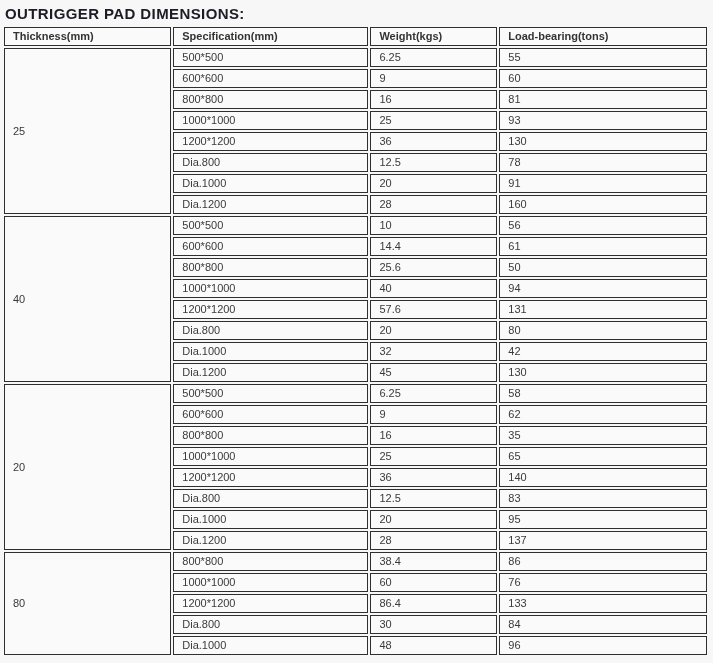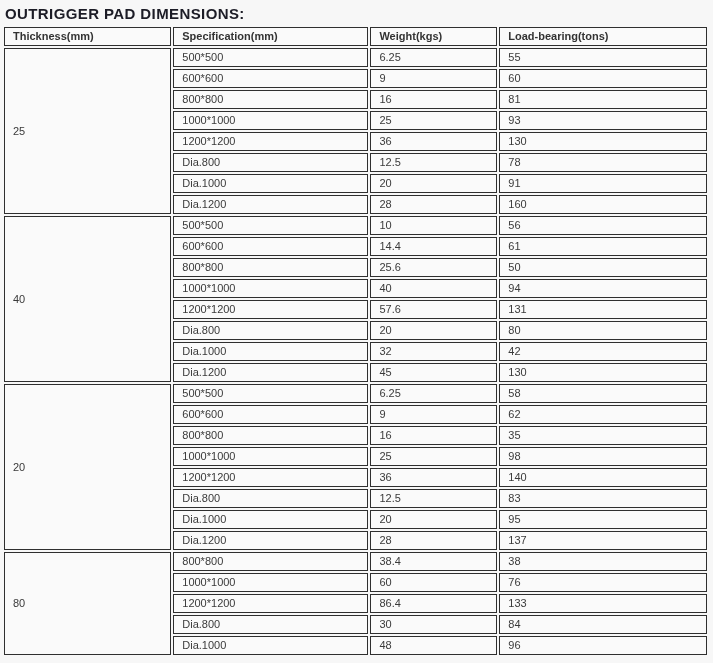--- a/index.html
+++ b/index.html
@@ -171,21 +171,21 @@
         <td>62</td>
       </tr>
       <tr>
         <td>800*800</td>
         <td>16</td>
         <td>35</td>
       </tr>
       <tr>
         <td>1000*1000</td>
         <td>25</td>
-        <td>98</td>
+        <td>65</td>
       </tr>
       <tr>
         <td>1200*1200</td>
         <td>36</td>
         <td>140</td>
       </tr>
       <tr>
         <td>Dia.800</td>
         <td>12.5</td>
         <td>83</td>
@@ -197,21 +197,21 @@
       </tr>
       <tr>
         <td>Dia.1200</td>
         <td>28</td>
         <td>137</td>
       </tr>
       <tr>
         <td rowspan="5" class="thickness-cell">80</td>
         <td>800*800</td>
         <td>38.4</td>
-        <td>38</td>
+        <td>86</td>
       </tr>
       <tr>
         <td>1000*1000</td>
         <td>60</td>
         <td>76</td>
       </tr>
       <tr>
         <td>1200*1200</td>
         <td>86.4</td>
         <td>133</td>

